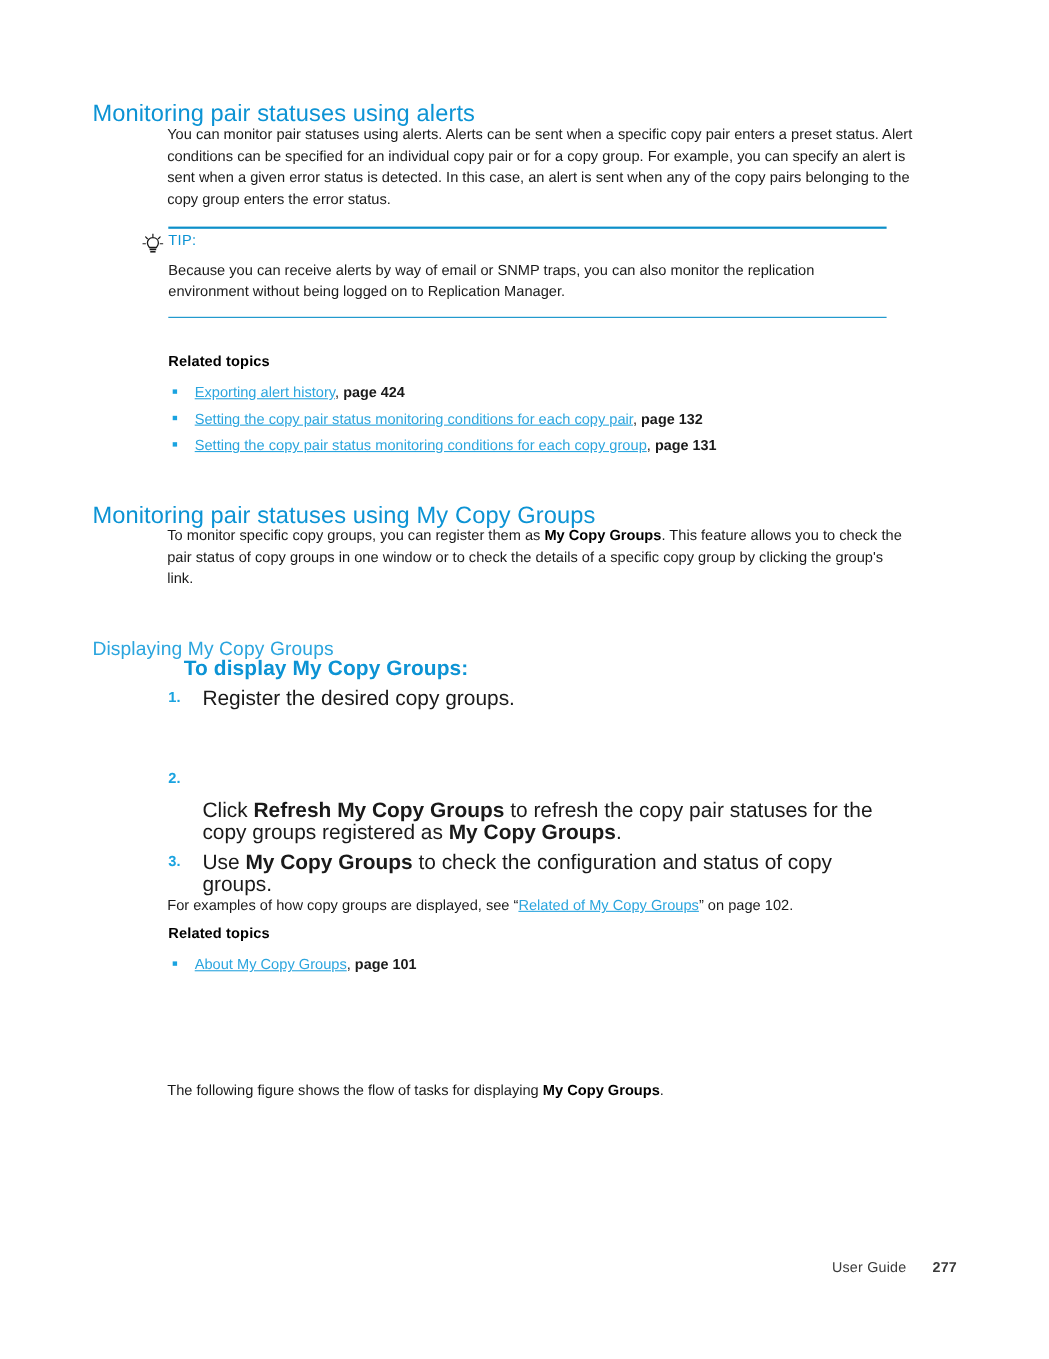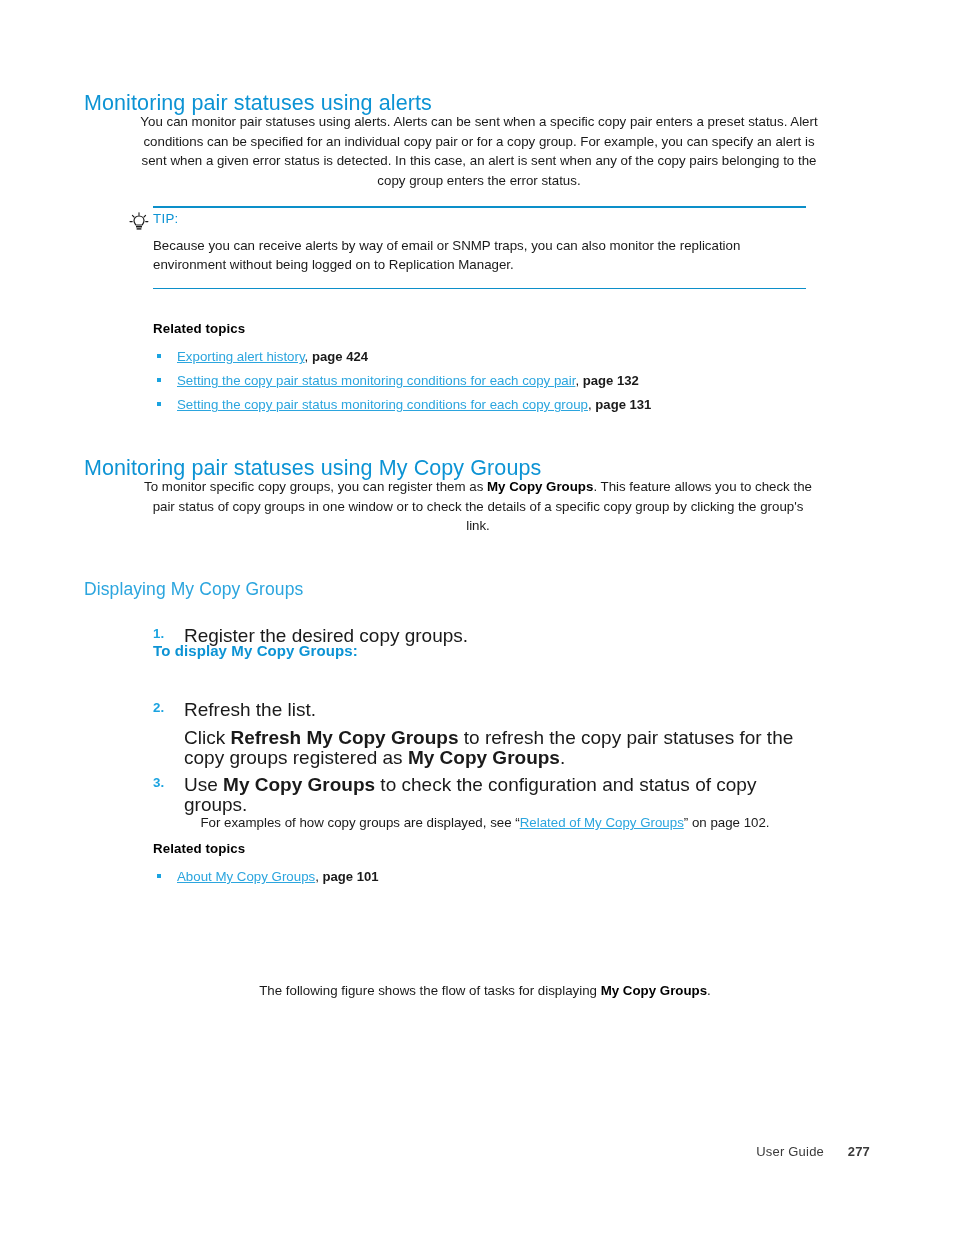--- a/index.html
+++ b/index.html
@@ -42,25 +42,25 @@
     font-weight: normal;
     color: #2ba5de;
     letter-spacing: 0.1px;
     white-space: nowrap;
     line-height: 1.1;
   }
 
   
   .body-text {
     position: absolute;
-    left: 140px;
+    left: 152px;
     font-size: 13.3px;
     line-height: 19.6px;
     color: #1a1a1a;
-    text-align: center;
+    text-align: left;
   }
   .body-text b, .bold {
     font-weight: bold;
     color: #000;
   }
 
   
   .tip-box {
     position: absolute;
     left: 153px;
@@ -134,26 +134,25 @@
   }
   .pg {
     color: #1a1a1a;
     font-weight: bold;
     font-size: 13.1px;
   }
 
   
   .proc-title {
     position: absolute;
-    left: 153px;
-    font-size: 15px;
+    left: 167px;
+    font-size: 19px;
     font-weight: bold;
     color: #0c93d4;
     letter-spacing: 0.1px;
-    margin-top: 44px;
   }
   .step-num {
     position: absolute;
     left: 153px;
     font-size: 13.3px;
     font-weight: bold;
     color: #1aa3e0;
   }
   .step-text {
     position: absolute;
@@ -242,21 +241,20 @@
 
   <h2 class="h2" style="top:565px;">Displaying My Copy Groups</h2>
 
   <div class="proc-title" style="top:598px;">To display My Copy Groups:</div>
 
   <div class="step-num" style="top:626px;">1.</div>
   <div class="step-text" style="top:626px; width:640px;">Register the desired copy groups.</div>
 
 
   <div class="step-num" style="top:700px;">2.</div>
-  <div class="step-text" style="top:700px; width:640px;">Refresh the list.</div>
 
   <div class="step-text" style="top:728px; width:632px;"><span>Click </span><b>Refresh My Copy Groups</b><span> to refresh the copy pair statuses for the copy groups registered as </span><b>My Copy Groups</b><span>.</span></div>
 
   <div class="step-num" style="top:775px;">3.</div>
   <div class="step-text" style="top:775px; width:640px;"><span>Use </span><b>My Copy Groups</b><span> to check the configuration and status of copy groups.</span></div>
 
   <div class="body-text" style="top:813px; width:690px;"><span>For examples of how copy groups are displayed, see “</span><a class="link" href="#">Related of My Copy Groups</a><span>” on page 102.</span></div>
 
   <div class="rel-head" style="top:841px;">Related topics</div>
 

